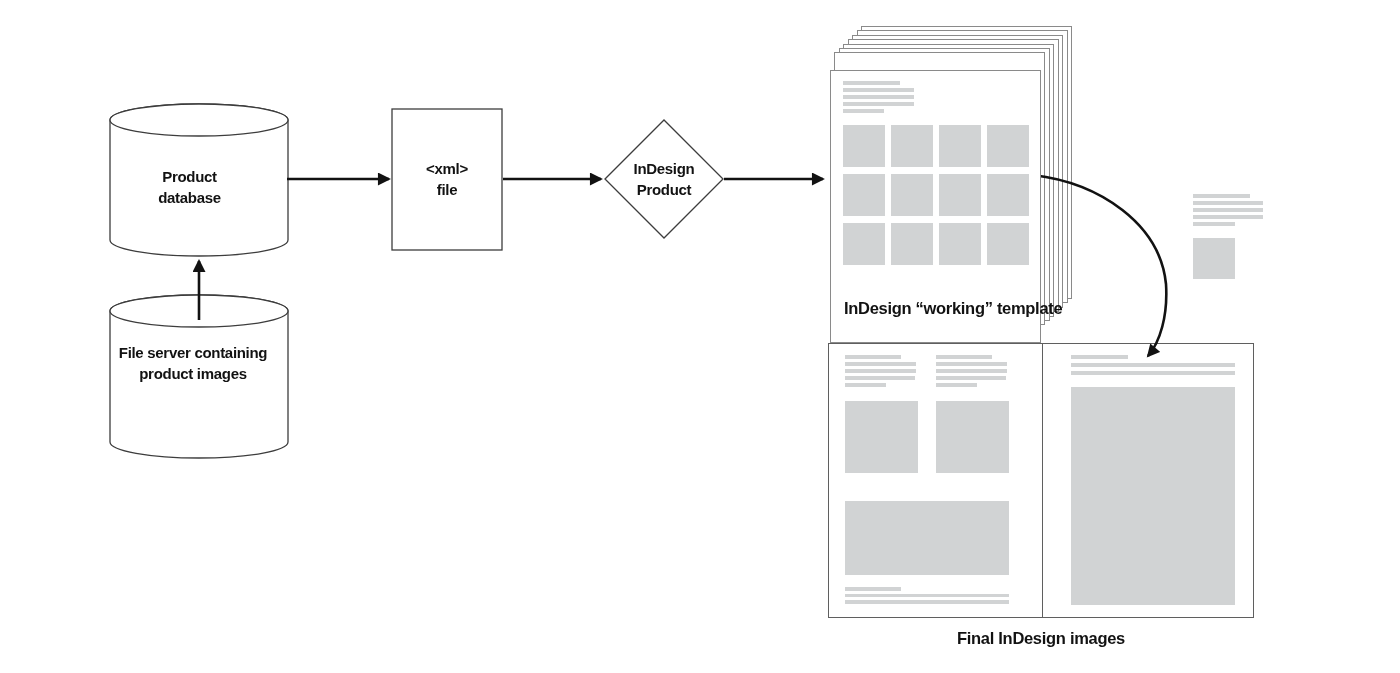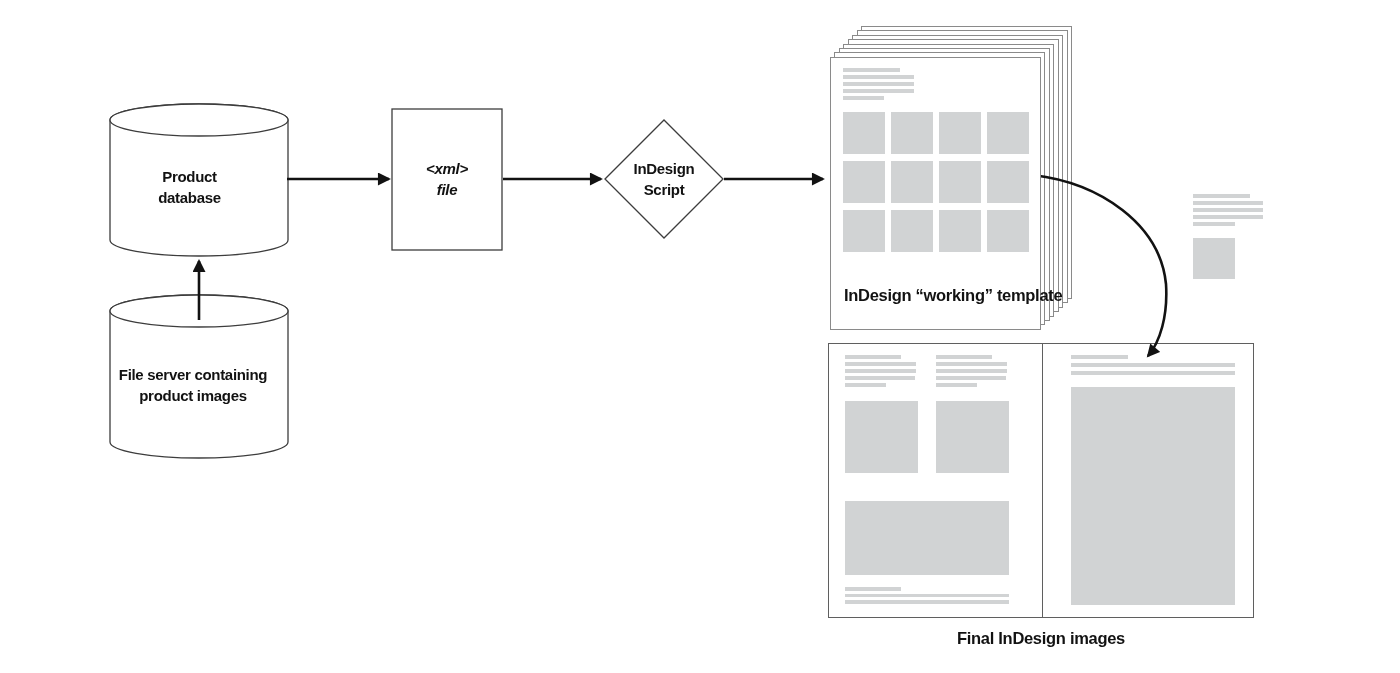--- a/index.html
+++ b/index.html
@@ -18,21 +18,21 @@
     font-size:15px;font-weight:600;line-height:21px;letter-spacing:-0.3px;
   }
   .caption{
     position:absolute;font-size:16.5px;font-weight:600;letter-spacing:-0.3px;white-space:nowrap;
   }
   
   .stack-page{
     position:absolute;width:211px;height:273px;background:#fff;
     border:1px solid var(--page-border,#8a8a8a);box-sizing:border-box;
   }
-  .front-page{z-index:2;}
+  .front-page{z-index:2;margin-top:13px;}
   .catalog{
     position:absolute;left:828px;top:343px;width:426px;height:275px;
     background:#fff;border:1px solid var(--catalog-border,#5f5f5f);box-sizing:border-box;
   }
   .catalog .divider{
     position:absolute;left:213px;top:0;width:1px;height:100%;
     background:var(--catalog-border,#5f5f5f);
   }
   .ph-bar{background:var(--placeholder-gray,#d1d3d4);height:3.5px;margin-bottom:3.6px;}
   .ph-bar.thick{height:4px;margin-bottom:4px;}
@@ -153,23 +153,23 @@
     <line class="arrow" x1="287" y1="179" x2="389" y2="179" marker-end="url(#ah)"></line>
     <line class="arrow" x1="503" y1="179" x2="601" y2="179" marker-end="url(#ah)"></line>
     <line class="arrow" x1="724" y1="179" x2="823" y2="179" marker-end="url(#ah)"></line>
     <line class="arrow" x1="199" y1="320" x2="199" y2="261" marker-end="url(#ah)"></line>
 
     <path class="arrow" d="M1033,175 C1100,183 1160,224 1166,284 C1168,316 1160,342 1148,356" marker-end="url(#ah)"></path>
   </svg>
 
   <div class="label" style="left:110px;top:166px;width:159px;">Product
 database</div>
-  <div class="label" style="left:110px;top:364px;width:166px;">File server containing
+  <div class="label" style="left:110px;top:342px;width:166px;">File server containing
 product images</div>
-  <div class="label" style="left:392px;top:158px;width:110px;font-style:italic;">&lt;xml&gt;
+  <div class="label" style="left:392px;top:158px;width:110px;">&lt;xml&gt;
 file</div>
   <div class="label" style="left:605px;top:158px;width:118px;">InDesign
-Script</div>
+Product</div>
 
 
   <div class="caption" style="left:828px;top:629px;width:426px;text-align:center;">Final InDesign images</div>
 
 </div>
 
 </body></html>

